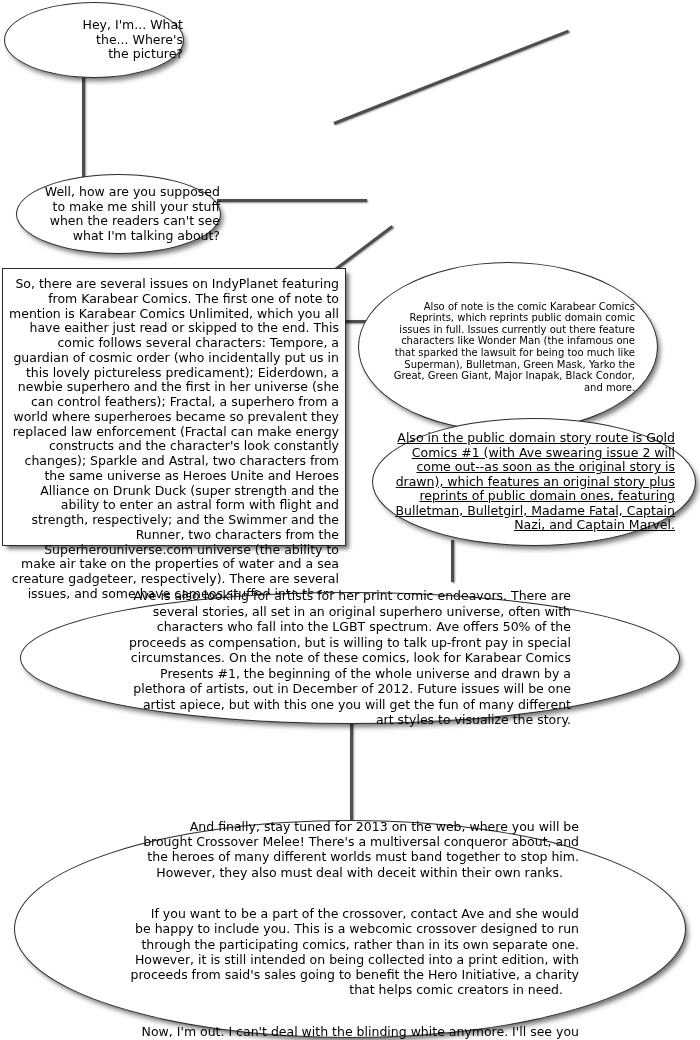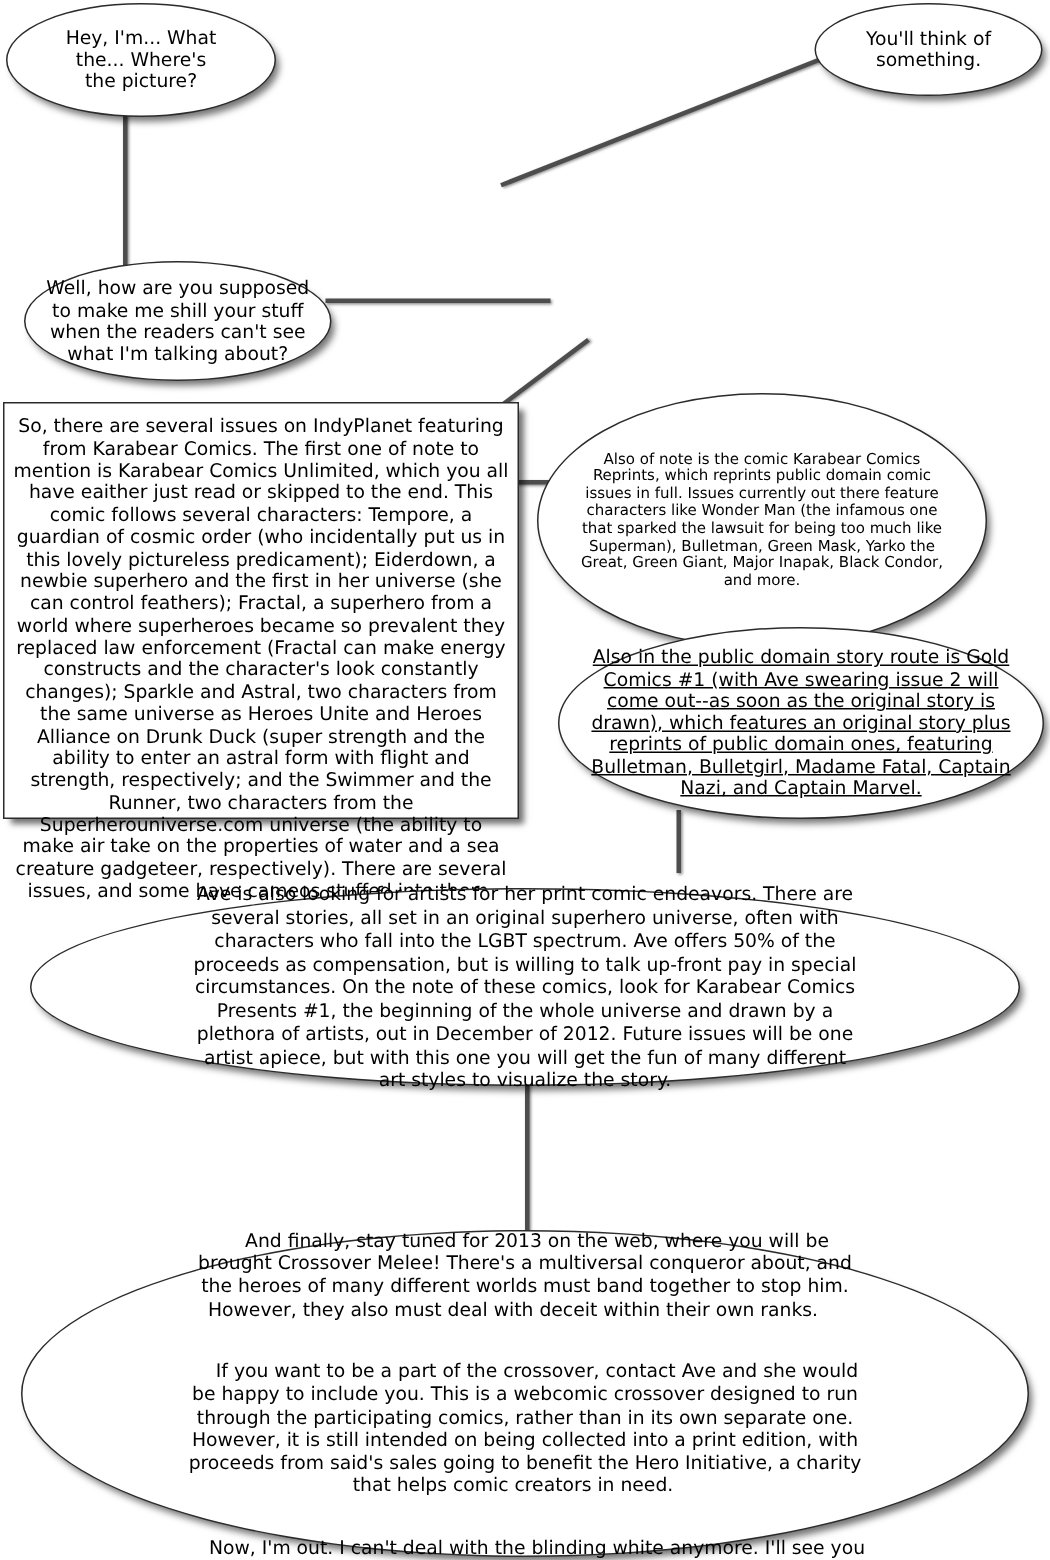--- a/index.html
+++ b/index.html
@@ -33,21 +33,21 @@
 
   
   .balloon {
     position: absolute;
     box-sizing: border-box;
     background: #ffffff;
     border: 1px solid #2b2b2b;
     display: flex;
     align-items: center;
     justify-content: center;
-    text-align: center;
+    text-align: right;
     z-index: 3;
   }
   .balloon.ellipse {
     border-radius: 50%;
     box-shadow: 3px 4px 5px -1px rgba(0,0,0,0.55);
   }
   .balloon.rect {
     border-radius: 0;
     box-shadow: 4px 4px 4px -1px rgba(0,0,0,0.55);
   }
@@ -105,24 +105,20 @@
   <div class="connector vert" style="left:451px; top:540px; height:42px;"></div>
   <div class="connector vert" style="left:350px; top:692px; height:134px;"></div>
 
   <div class="balloon ellipse" id="b-hey">
     <span class="txt">Hey, I'm...  What
 the...  Where's
 the picture?</span>
   </div>
 
 
-  <div class="balloon ellipse" id="b-youll">
-    <span class="txt">You'll think of
-something.</span>
-  </div>
 
   <div class="balloon ellipse" id="b-well">
     <span class="txt">Well, how are you supposed
 to make me shill your stuff
 when the readers can't see
 what I'm talking about?</span>
   </div>
 
 
   <div class="balloon rect" id="b-main">

